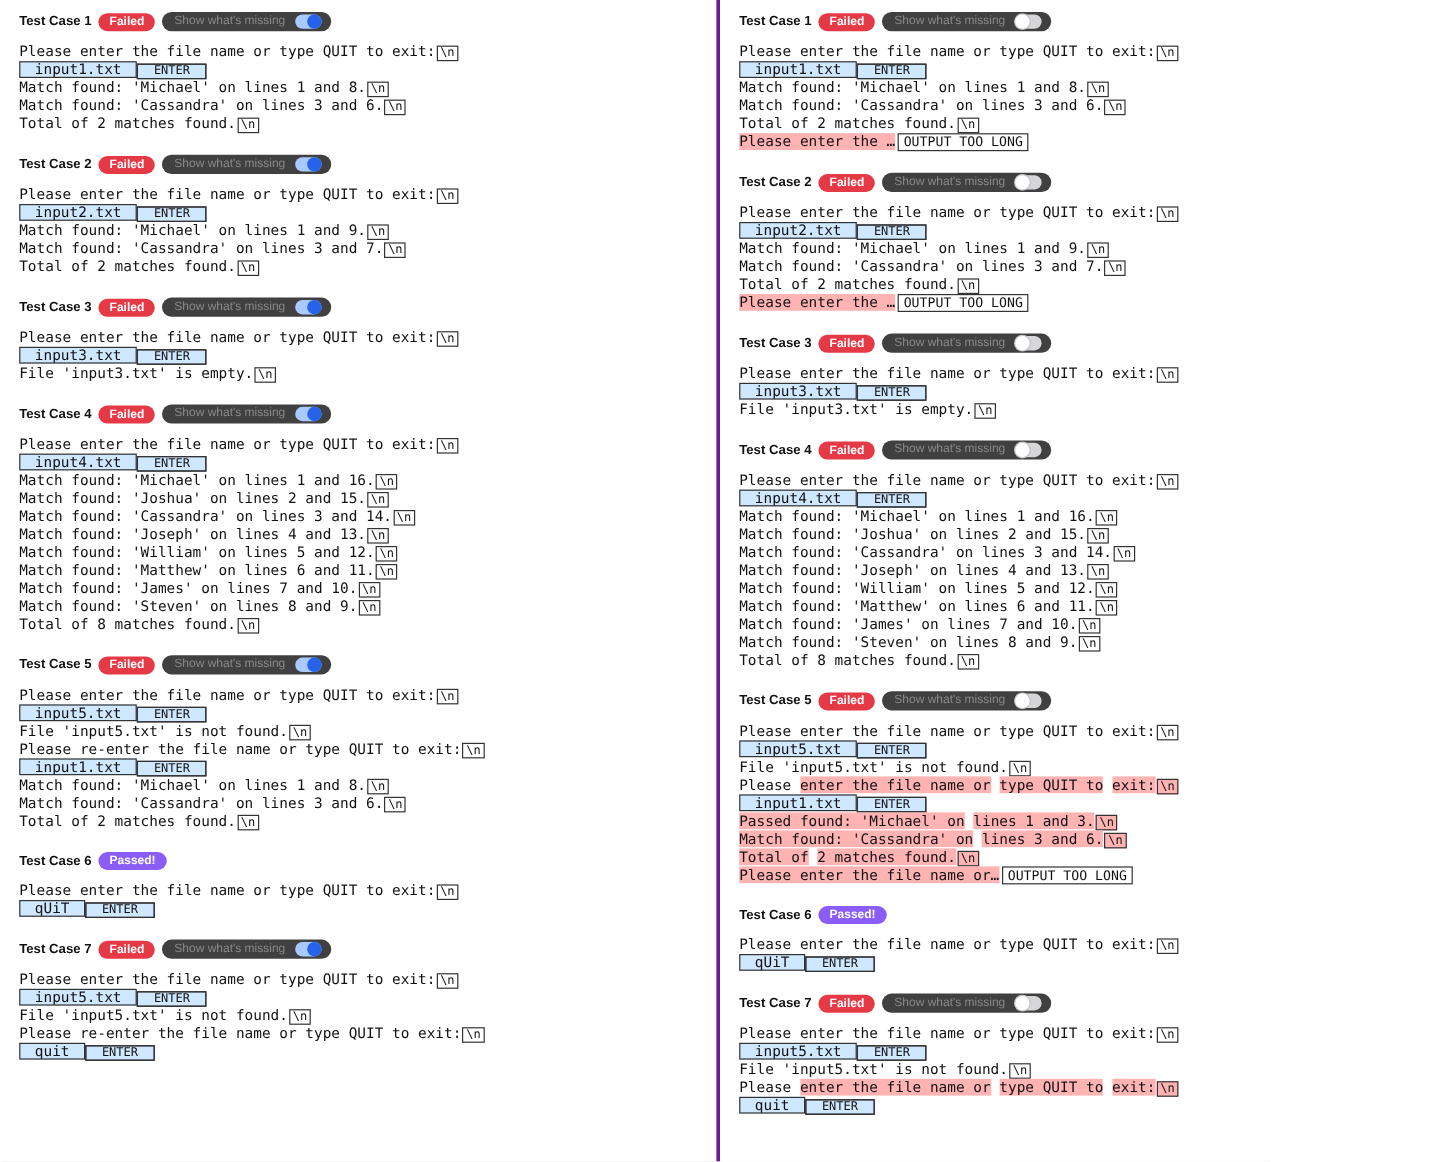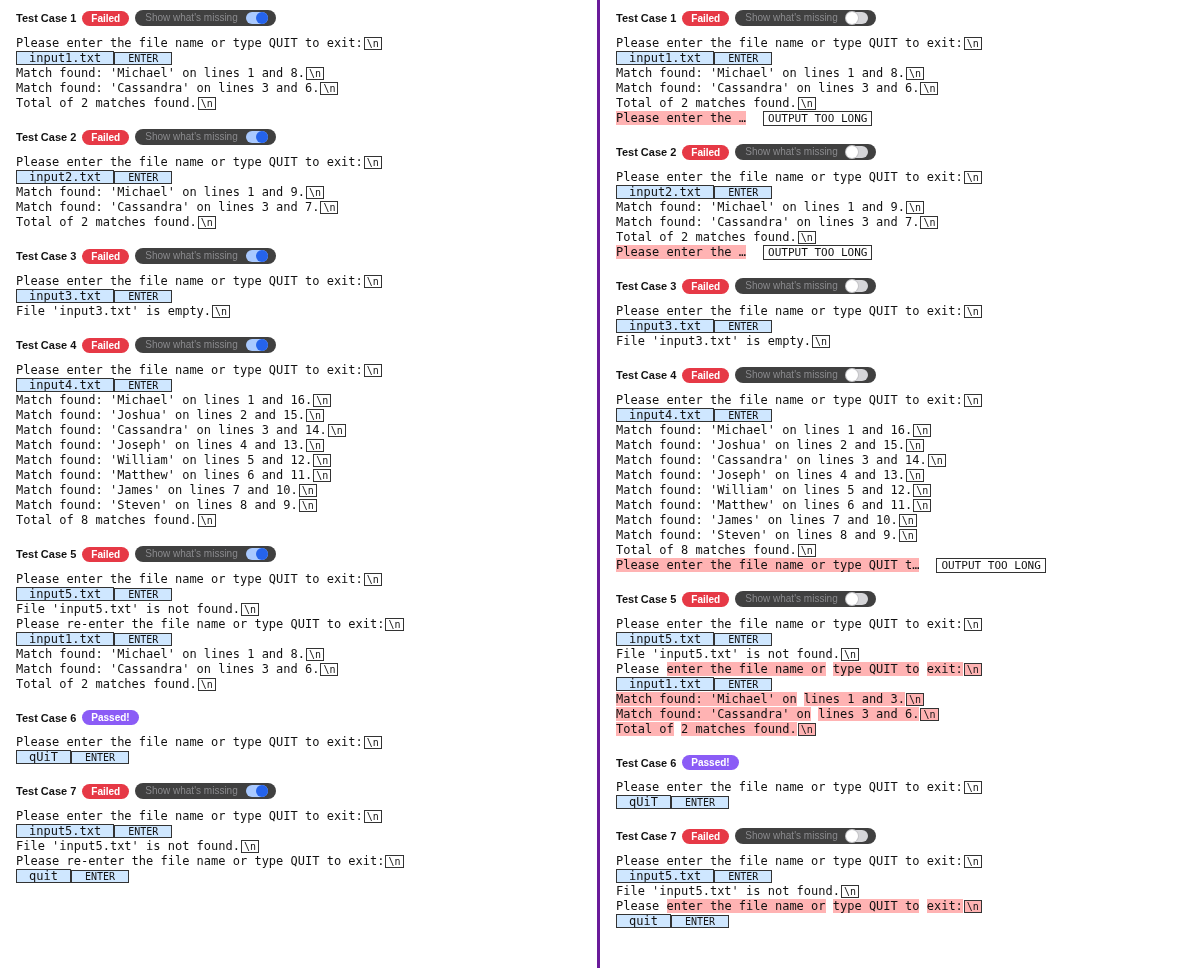--- a/index.html
+++ b/index.html
@@ -137,21 +137,21 @@
     font-size: 10px;
     line-height: 11px;
     vertical-align: baseline;
   }
   .too-long {
     display: inline-block;
     border: 1px solid #333;
     padding: 0 4px;
     font-size: 11px;
     line-height: 13px;
-    margin-left: 17px;
+    margin-left: 2px;
     background: #fff;
     text-align: center;
   }
 </style>
 </head>
 <body>
 
 <div class="split">
   <div class="pane left" id="pane-left">
     <div class="divider-extra"></div>
@@ -341,41 +341,41 @@
           <span class="line"><span class="seg hl-in">input4.txt</span><span class="enter seg hl-in">ENTER</span></span>
           <span class="line"><span class="seg">Match found: 'Michael' on lines 1 and 16.</span><span class="nl">\n</span></span>
           <span class="line"><span class="seg">Match found: 'Joshua' on lines 2 and 15.</span><span class="nl">\n</span></span>
           <span class="line"><span class="seg">Match found: 'Cassandra' on lines 3 and 14.</span><span class="nl">\n</span></span>
           <span class="line"><span class="seg">Match found: 'Joseph' on lines 4 and 13.</span><span class="nl">\n</span></span>
           <span class="line"><span class="seg">Match found: 'William' on lines 5 and 12.</span><span class="nl">\n</span></span>
           <span class="line"><span class="seg">Match found: 'Matthew' on lines 6 and 11.</span><span class="nl">\n</span></span>
           <span class="line"><span class="seg">Match found: 'James' on lines 7 and 10.</span><span class="nl">\n</span></span>
           <span class="line"><span class="seg">Match found: 'Steven' on lines 8 and 9.</span><span class="nl">\n</span></span>
           <span class="line"><span class="seg">Total of 8 matches found.</span><span class="nl">\n</span></span>
-          <span class="line"><span class="seg hl-diff">Please enter the file name or type QUIT t…</span><span class="too-long">OUTPUT TOO LONG</span></span>
         </div>
       </div>
       <div class="testcase">
         <div class="tc-header">
           <span class="tc-title">Test Case 5</span>
           <span class="badge failed">Failed</span>
           <span class="missing-pill">
             <span>Show what's missing</span>
             <span class="toggle"></span>
           </span>
         </div>
         <div class="output">
           <span class="line"><span class="seg">Please enter the file name or type QUIT to exit:</span><span class="nl">\n</span></span>
           <span class="line"><span class="seg hl-in">input5.txt</span><span class="enter seg hl-in">ENTER</span></span>
           <span class="line"><span class="seg">File 'input5.txt' is not found.</span><span class="nl">\n</span></span>
           <span class="line"><span class="seg">Please </span><span class="seg hl-diff">enter the file name or</span><span class="seg"> </span><span class="seg hl-diff">type QUIT to</span><span class="seg"> </span><span class="seg hl-diff">exit:</span><span class="nl seg hl-diff">\n</span></span>
           <span class="line"><span class="seg hl-in">input1.txt</span><span class="enter seg hl-in">ENTER</span></span>
-          <span class="line"><span class="seg hl-diff">Match found: 'Michael' on</span><span class="seg"> </span><span class="seg hl-diff">lines 1 and 3.</span><span class="nl seg hl-diff">\n</span></span>
+          <span class="line"><span class="seg hl-diff">Passed found: 'Michael' on</span><span class="seg"> </span><span class="seg hl-diff">lines 1 and 3.</span><span class="nl seg hl-diff">\n</span></span>
           <span class="line"><span class="seg hl-diff">Match found: 'Cassandra' on</span><span class="seg"> </span><span class="seg hl-diff">lines 3 and 6.</span><span class="nl seg hl-diff">\n</span></span>
           <span class="line"><span class="seg hl-diff">Total of</span><span class="seg"> </span><span class="seg hl-diff">2 matches found.</span><span class="nl seg hl-diff">\n</span></span>
+          <span class="line"><span class="seg hl-diff">Please enter the file name or…</span><span class="too-long">OUTPUT TOO LONG</span></span>
         </div>
       </div>
       <div class="testcase">
         <div class="tc-header">
           <span class="tc-title">Test Case 6</span>
           <span class="badge passed">Passed!</span>
         </div>
         <div class="output">
           <span class="line"><span class="seg">Please enter the file name or type QUIT to exit:</span><span class="nl">\n</span></span>
           <span class="line"><span class="seg hl-in">qUiT</span><span class="enter seg hl-in">ENTER</span></span>

